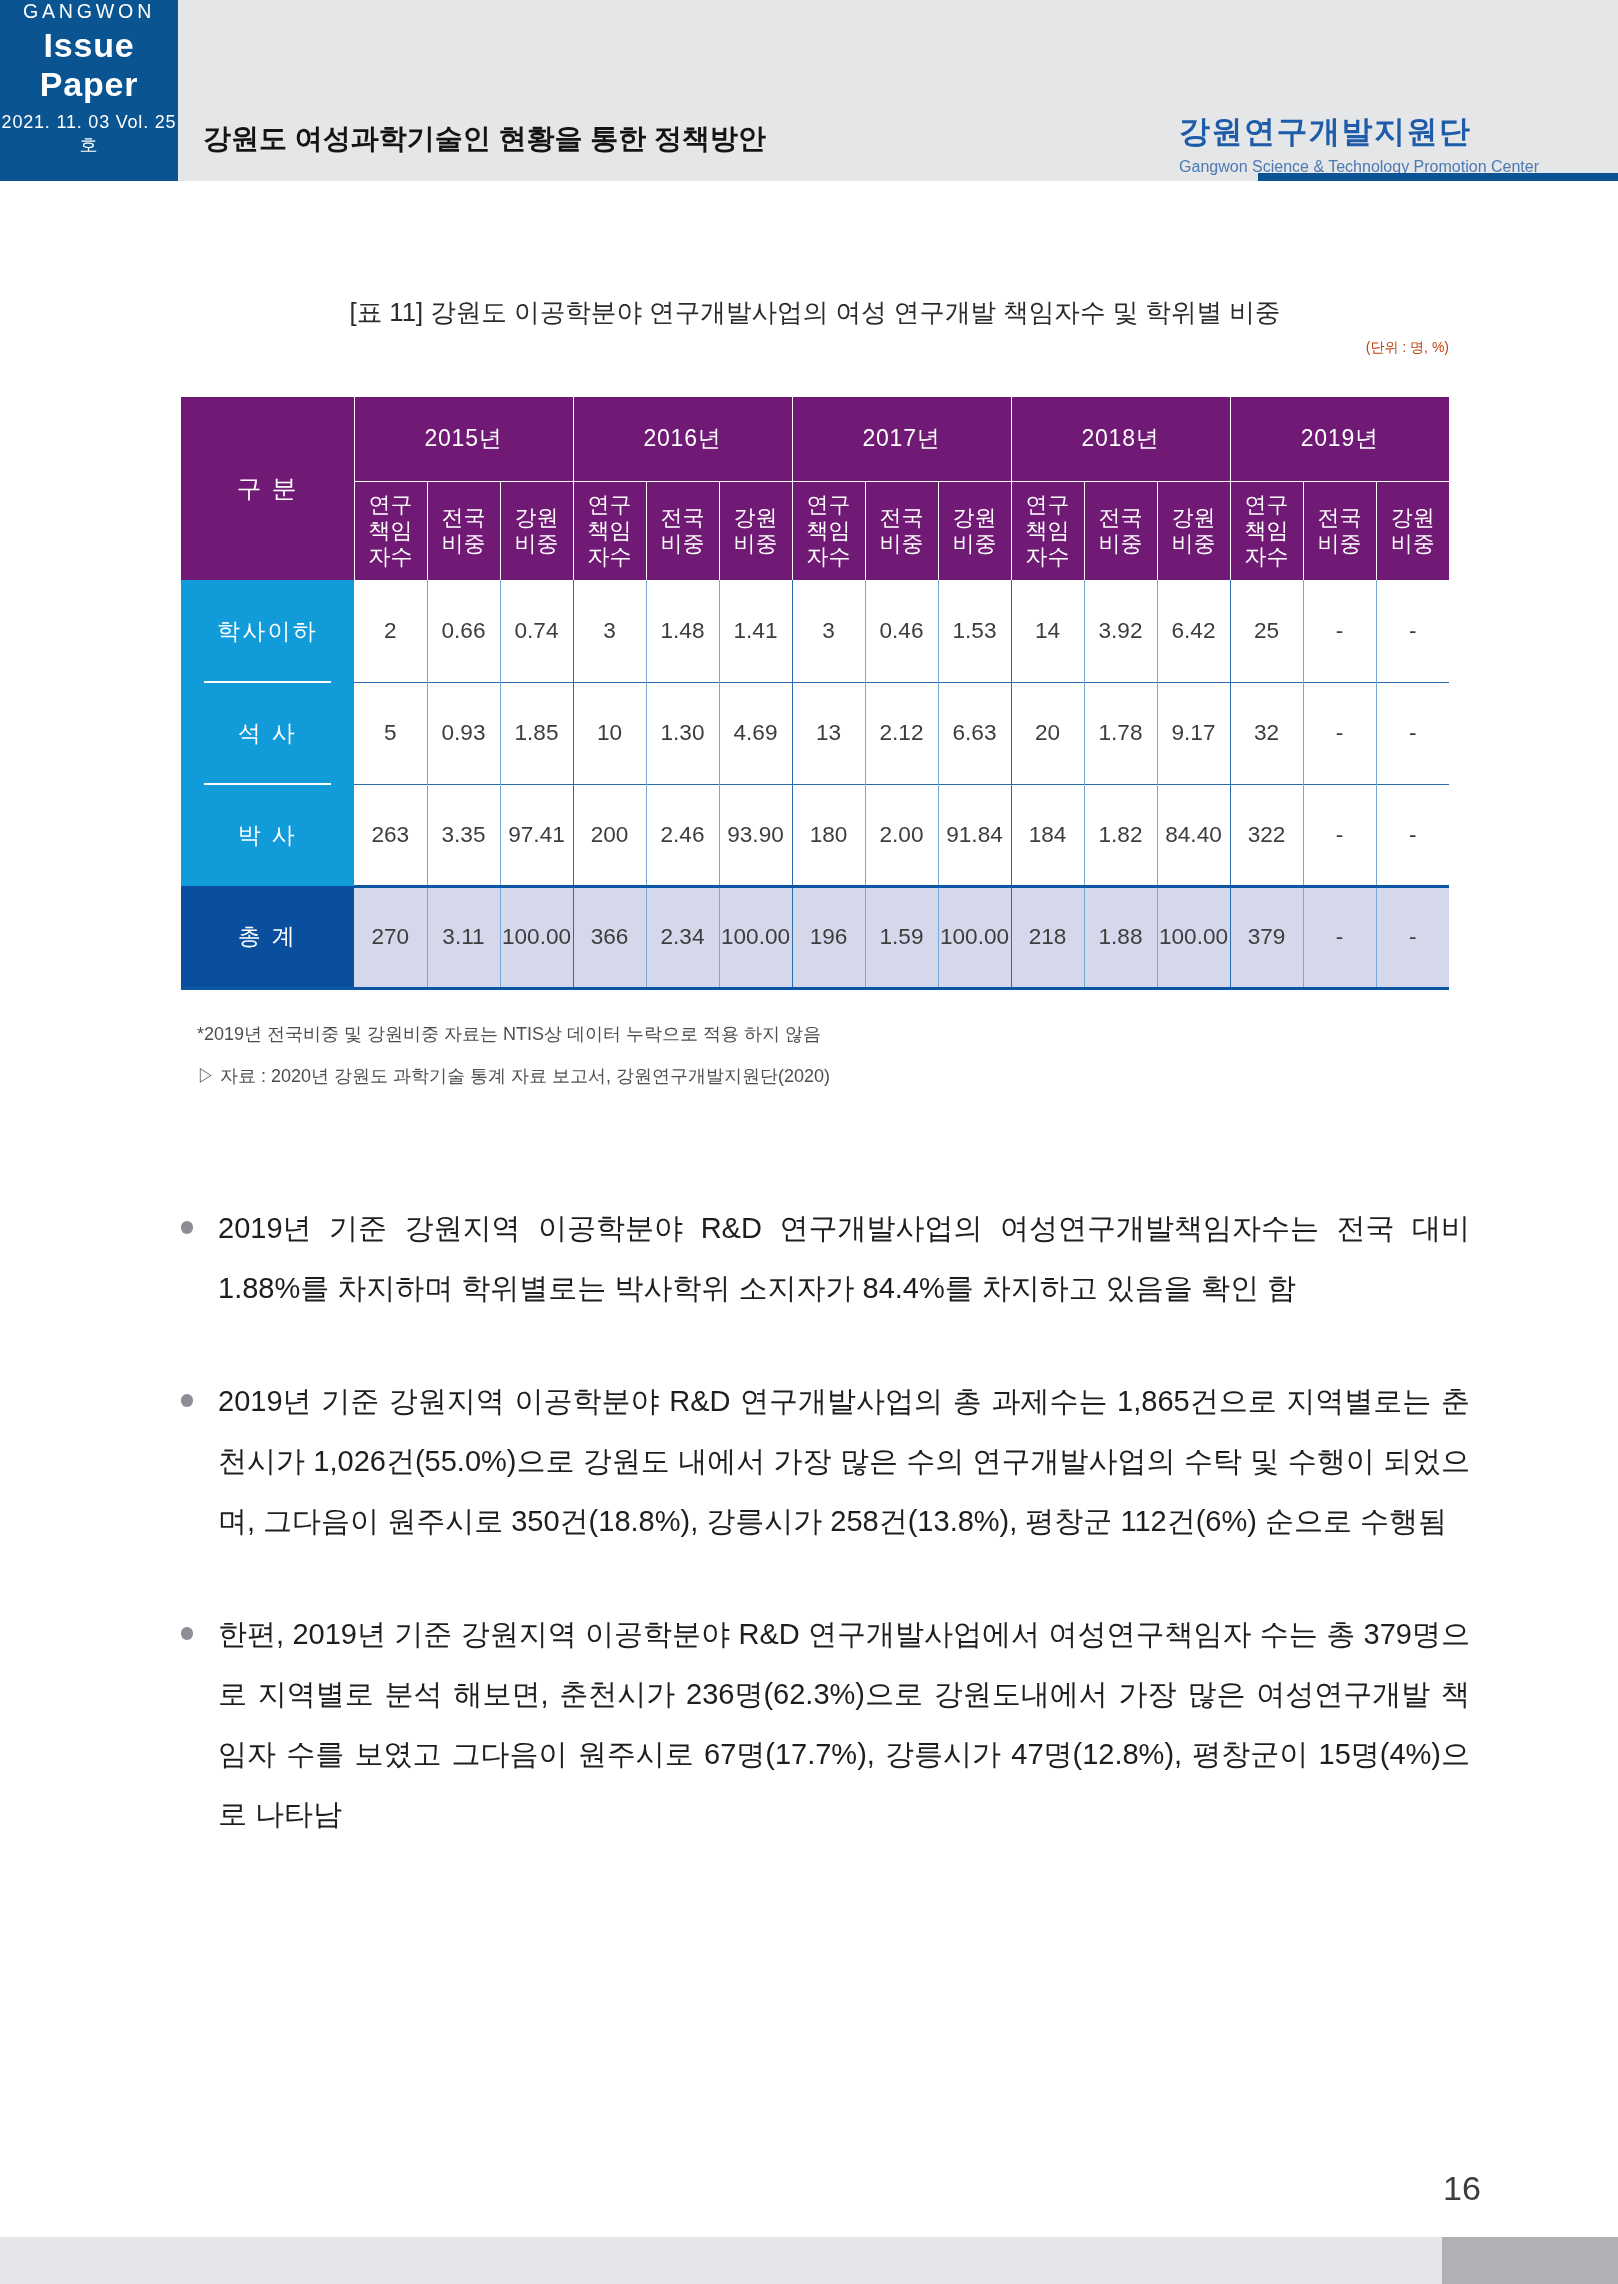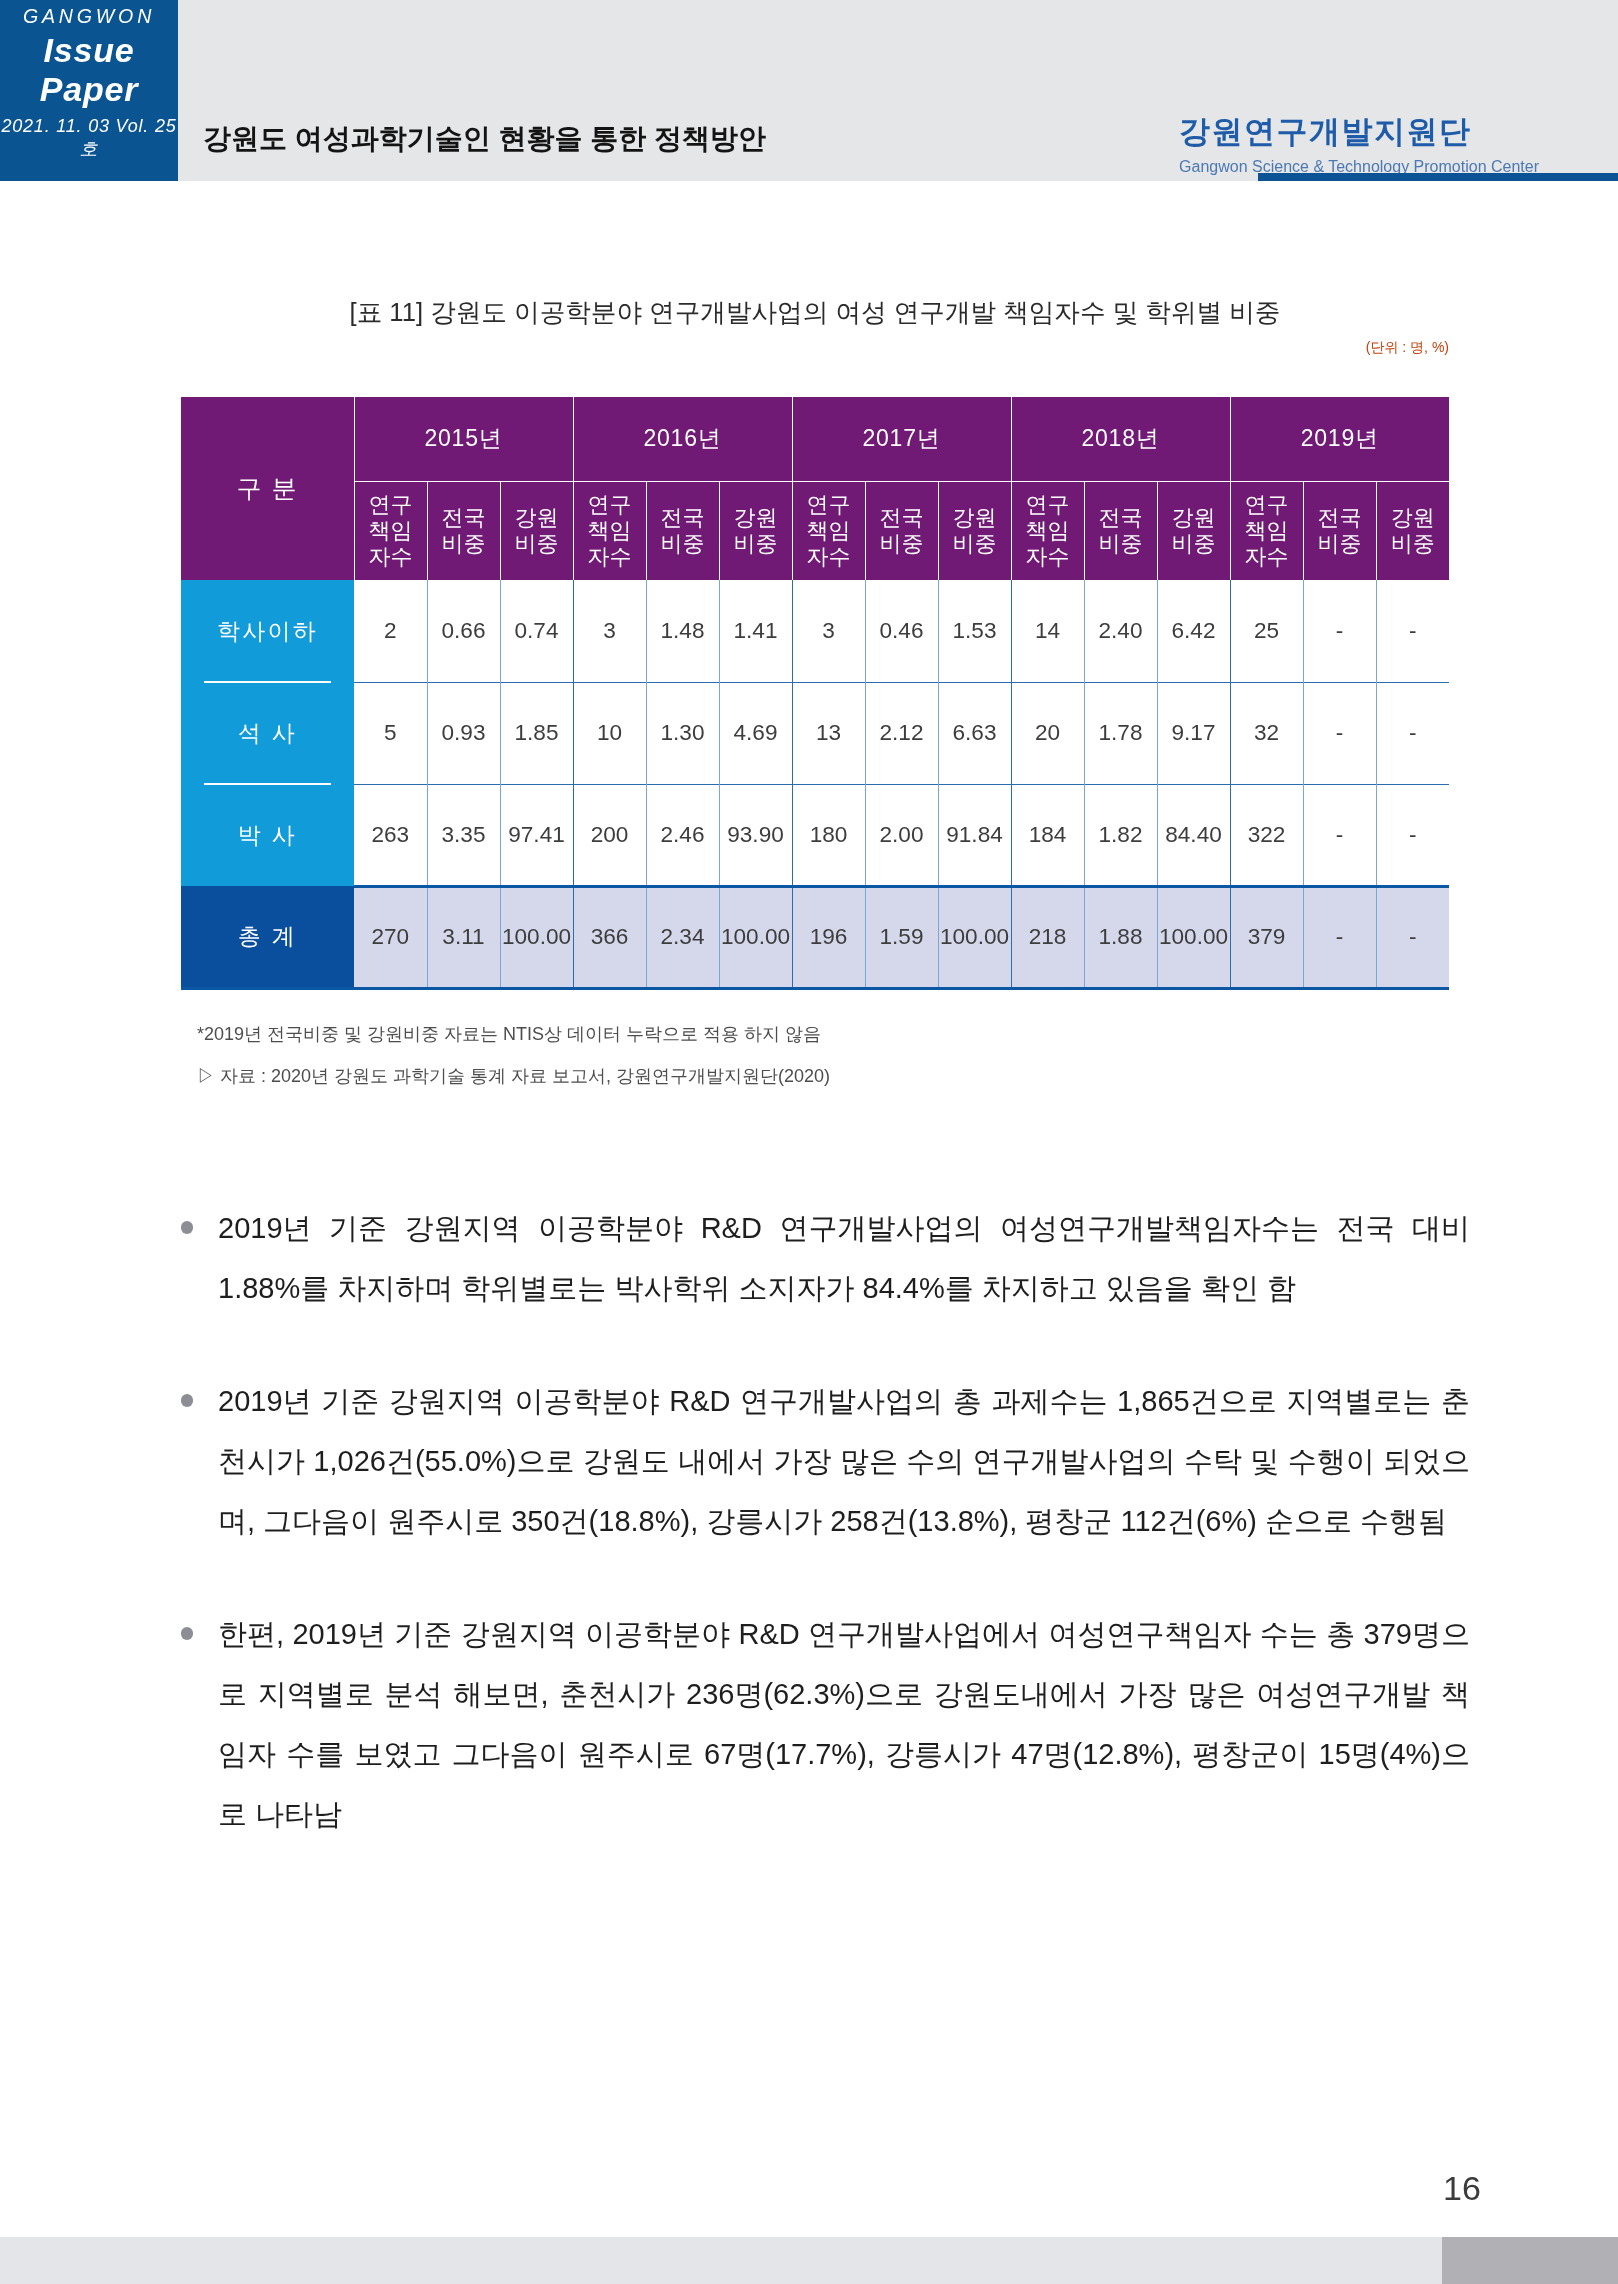--- a/index.html
+++ b/index.html
@@ -5,22 +5,22 @@
   html,body { margin:0; padding:0; }
   body {
     width:1618px; height:2284px; position:relative; background:#ffffff;
     font-family:"Liberation Sans", sans-serif; overflow:hidden;
   }
 
   
   .header-band { position:absolute; left:0; top:0; width:1618px; height:181px; background:#e4e6e8; }
   .logo-box {
     position:absolute; left:0; top:0; width:178px; height:181px; background:#0a5492;
-    color:#fff; display:flex; flex-direction:column; justify-content:flex-end;
-    align-items:center; padding-bottom:19.6px; box-sizing:border-box; text-align:center;font-style:italic;
+    color:#fff; display:flex; flex-direction:column; 
+    align-items:center; padding-bottom:19.6px; box-sizing:border-box; text-align:center;
   }
   .logo-brand  { font-size:19.6px; letter-spacing:3.8px; }
   .logo-product{ font-size:34px; font-weight:bold; margin-top:3px; letter-spacing:0.8px; }
   .logo-issue  { font-size:18px; margin-top:7.5px; letter-spacing:0.8px; }
   .doc-title { position:absolute; left:203px; top:120px; font-size:28px; font-weight:bold; color:#141414; }
   .org-block { position:absolute; right:79px; top:111px; text-align:left;margin-left:32px; }
   .org-kr { font-size:31px; font-weight:bold; color:#1e5ba8; letter-spacing:1.5px; }
   .org-en { font-size:16px; color:#4d79b3; margin-top:5.3px; }
   .org-underline { position:absolute; left:1258px; top:173px; width:360px; height:7.5px; background:#0b5394; }
 
@@ -180,21 +180,21 @@
       <td class="c0">2</td>
       <td>0.66</td>
       <td>0.74</td>
       <td class="gs">3</td>
       <td>1.48</td>
       <td>1.41</td>
       <td class="gs">3</td>
       <td>0.46</td>
       <td>1.53</td>
       <td class="gs">14</td>
-      <td>2.40</td>
+      <td>3.92</td>
       <td>6.42</td>
       <td class="gs">25</td>
       <td>-</td>
       <td>-</td>
     </tr>
     <tr class="r2">
       <th class="rowlab">석 사</th>
       <td class="c0">5</td>
       <td>0.93</td>
       <td>1.85</td>

